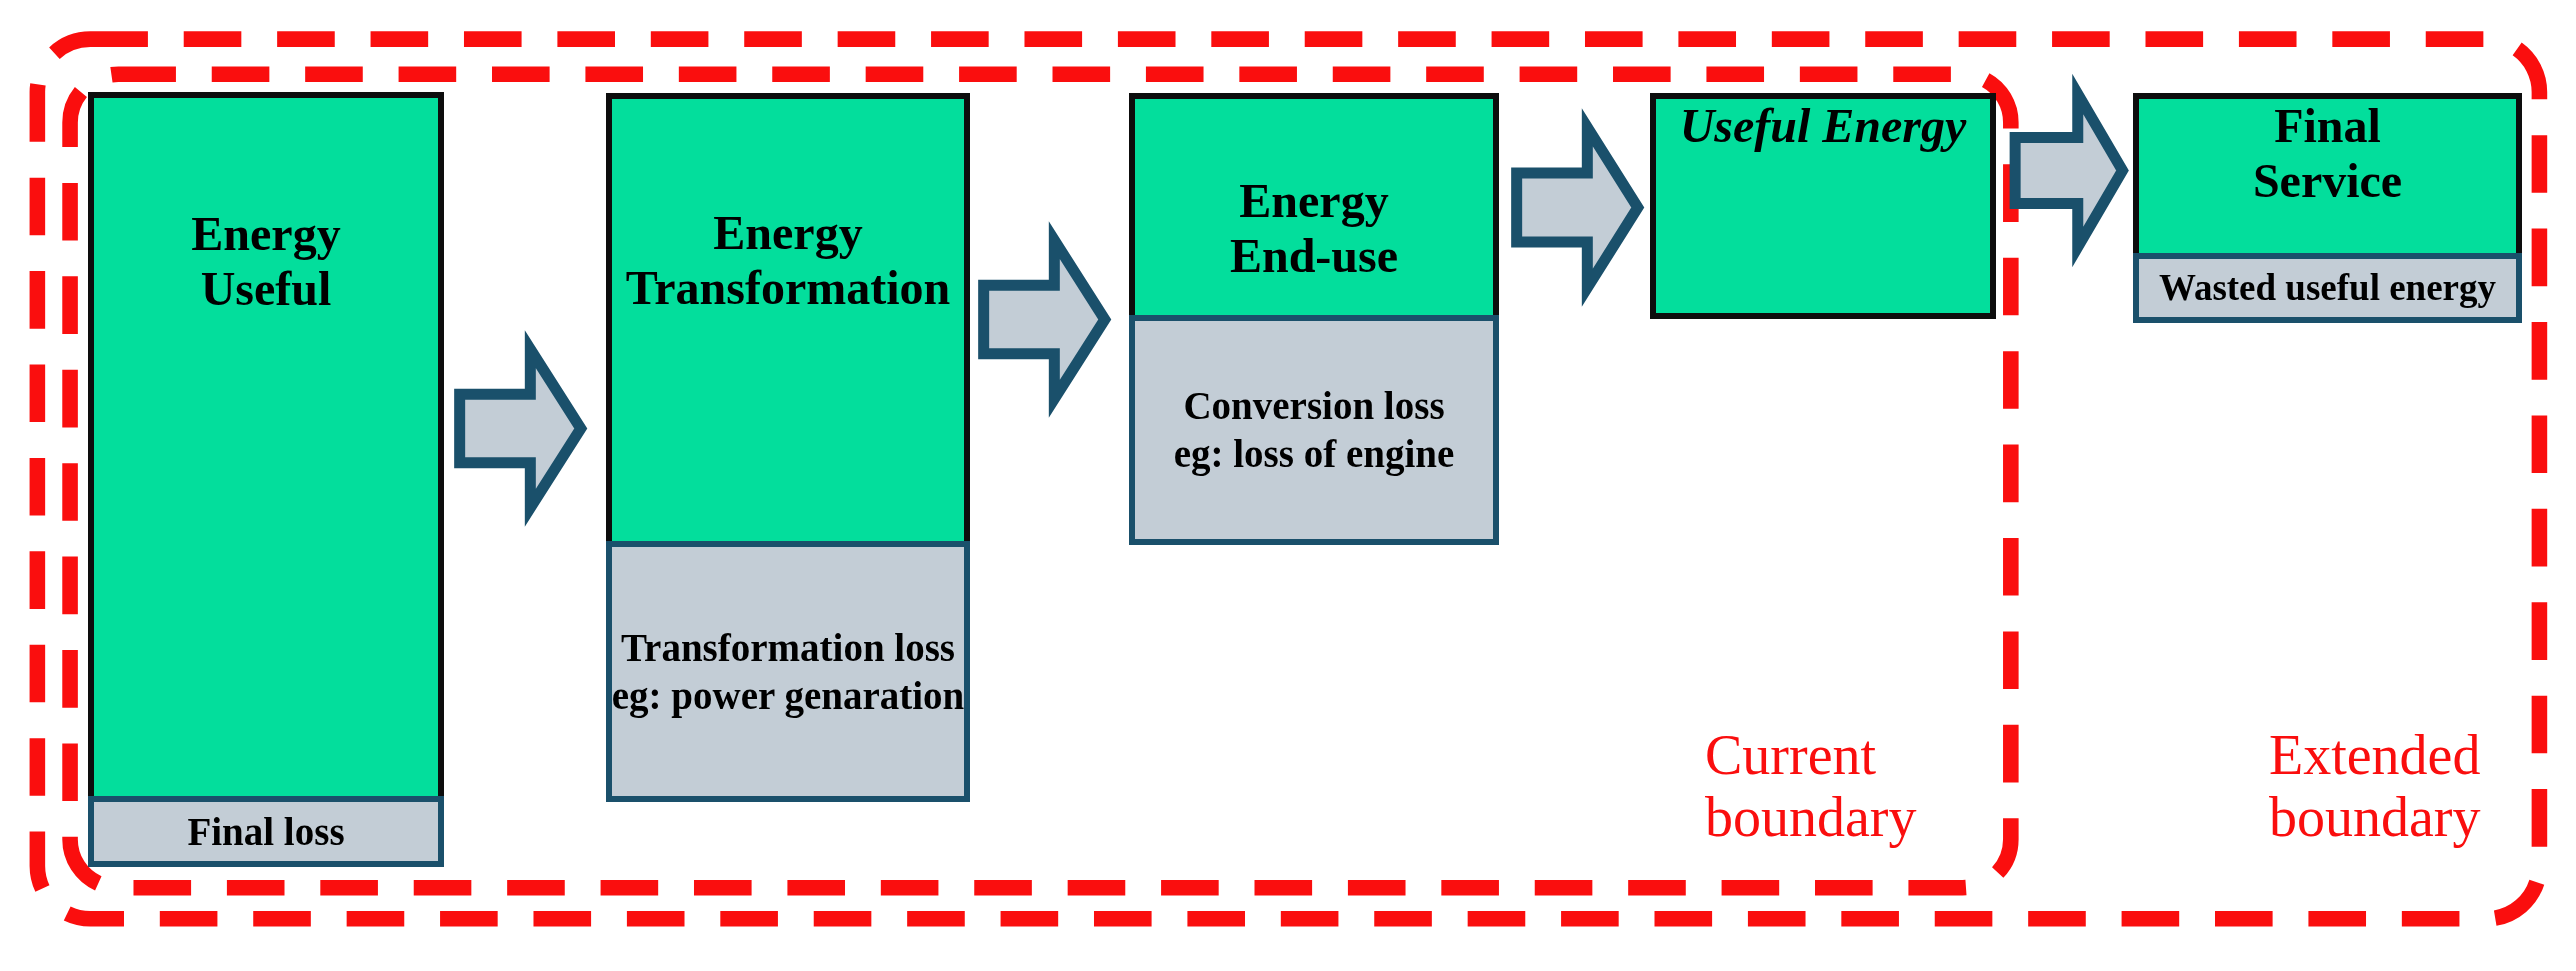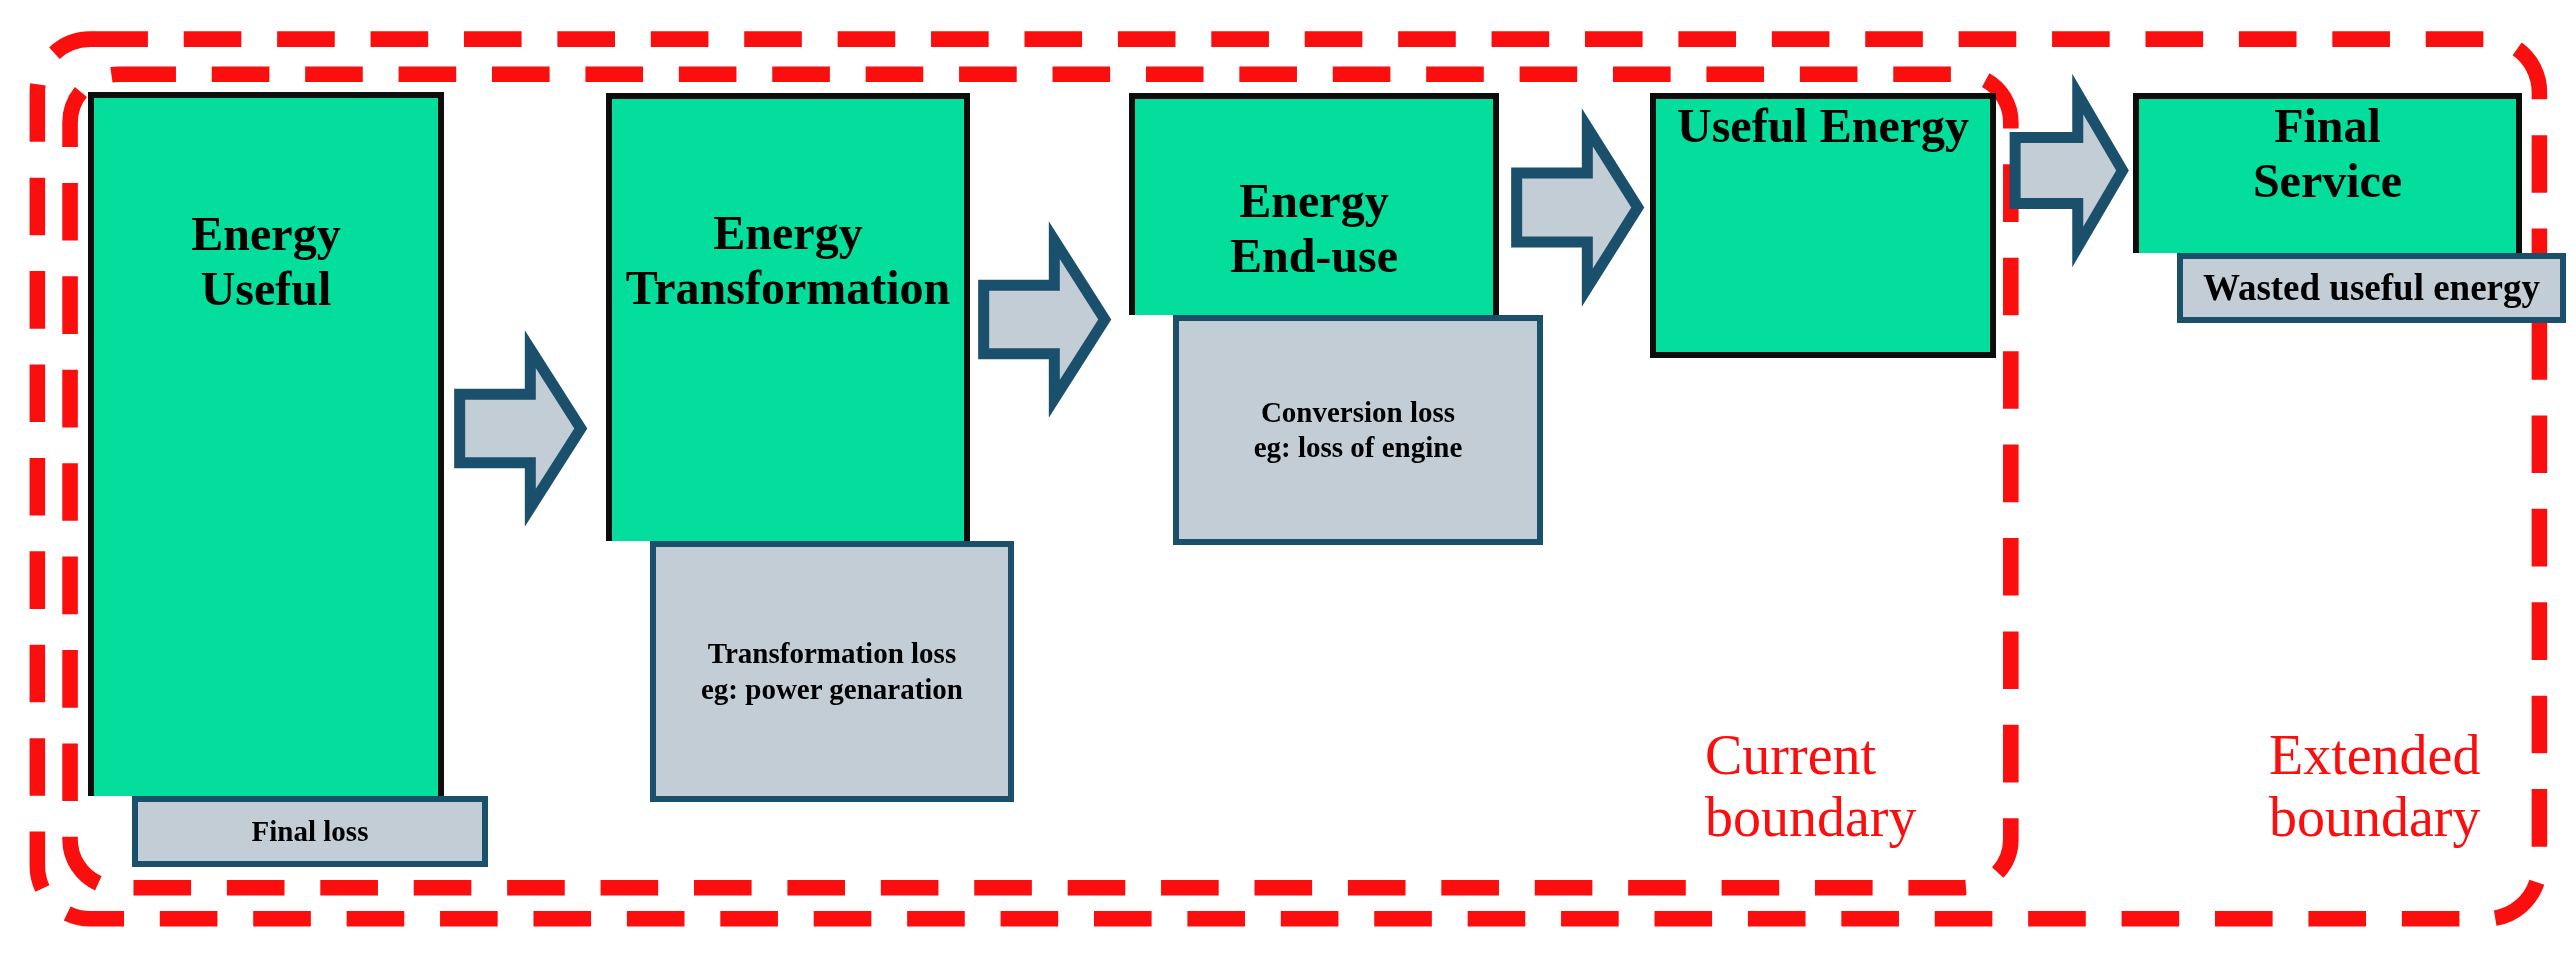--- a/index.html
+++ b/index.html
@@ -45,26 +45,25 @@
   }
   .stage.center-title{justify-content:flex-start;}
   .loss{
     position:absolute;
     background:var(--loss-fill);
     border:6.2px solid var(--loss-border);
     box-sizing:border-box;
     display:flex;
     align-items:center;
     justify-content:center;
-    margin-left:44px;
   }
   .loss .loss-text{
     text-align:center;
     font-weight:bold;
-    font-size:29px;
+    font-size:39px;
     line-height:1.22;
     color:var(--text);
     white-space:nowrap;
   }
   .loss .loss-text.small{font-size:37px;}
   .arrow{position:absolute;overflow:visible;}
   .arrow polygon{
     fill:var(--loss-fill);
     stroke:var(--loss-border);
     stroke-width:11;
@@ -133,21 +132,21 @@
     <div class="loss-text">
       <div>Conversion loss</div>
       <div>eg: loss of engine</div>
     </div>
   </div>
 
   <svg class="arrow" style="left:1512px;top:121px;width:132px;height:173px;" viewBox="0 0 170 220" preserveAspectRatio="none">
     <polygon points="6,66 97,66 97,8 162,110 97,212 97,154 6,154" vector-effect="non-scaling-stroke"></polygon>
   </svg>
 
-  <div class="stage center-title" style="left:1650px;top:93px;width:346px;height:265px;">
+  <div class="stage center-title" style="left:1650px;top:93px;width:346px;height:226px;font-style:italic;">
     <div class="title">
       <div>Useful Energy</div>
     </div>
   </div>
 
   <svg class="arrow" style="left:2011px;top:88px;width:117px;height:165px;" viewBox="0 0 170 220" preserveAspectRatio="none">
     <polygon points="6,66 97,66 97,8 162,110 97,212 97,154 6,154" vector-effect="non-scaling-stroke"></polygon>
   </svg>
 
   <div class="stage center-title no-bottom" style="left:2133px;top:93px;width:389px;height:160px;">

